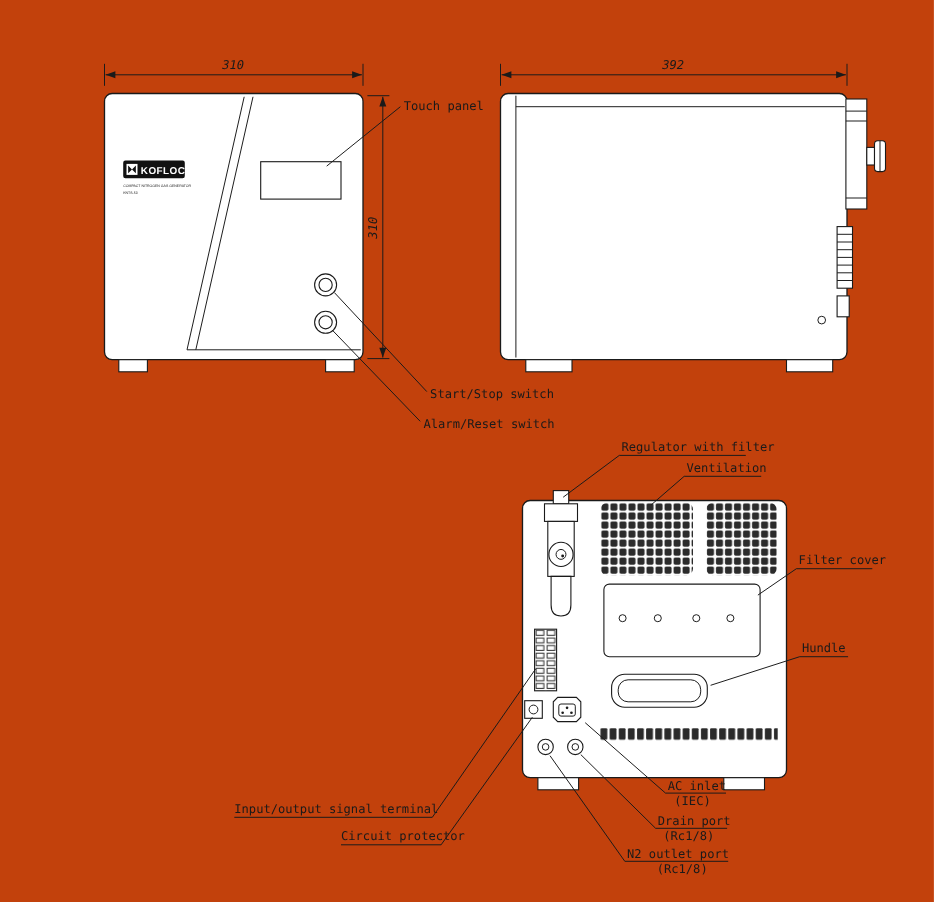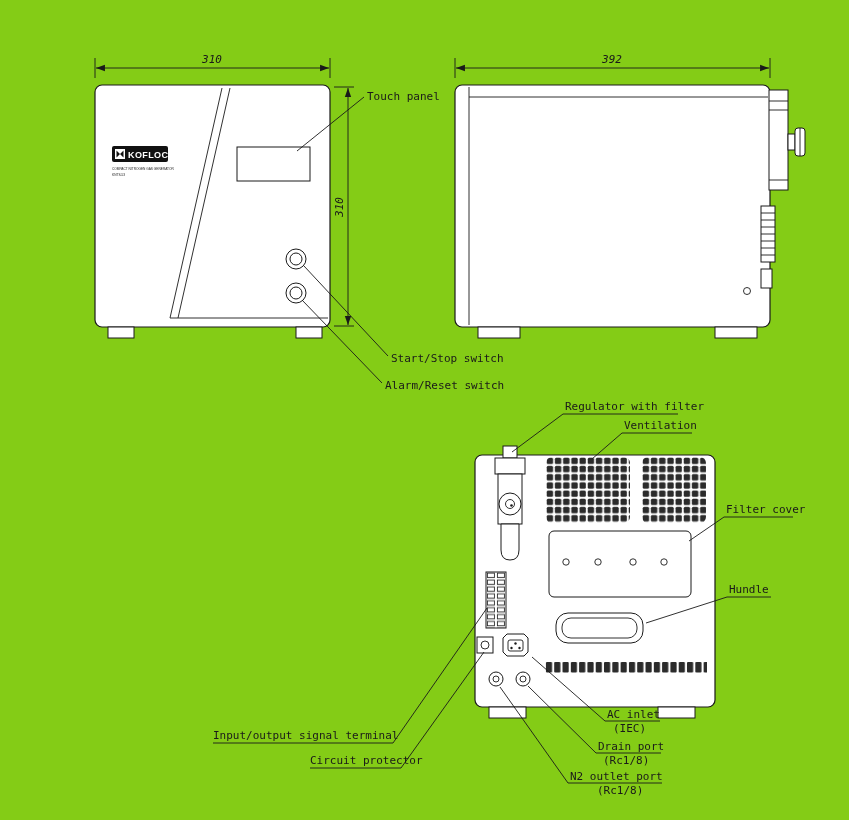--- a/index.html
+++ b/index.html
@@ -1,16 +1,16 @@
 <!DOCTYPE html>
 <html><head>
 <meta charset="utf-8">
 <style>
   html,body{margin:0;padding:0;background:#fff;}
-  .canvas{position:relative;width:849px;height:820px;background:#84cc16;overflow:hidden;}
+  .canvas{position:relative;width:849px;height:820px;background:#c2410c;overflow:hidden;}
   svg{display:block;}
   .lbl{font-family:"DejaVu Sans Mono",monospace;font-size:11px;fill:#1a1a1a;}
   .dim{font-family:"DejaVu Sans Mono",monospace;font-size:11px;font-style:italic;fill:#1a1a1a;}
   .tiny{font-family:"Liberation Sans",sans-serif;font-size:3.2px;fill:#1a1a1a;}
   .logo-txt{font-family:"Liberation Sans",sans-serif;font-size:9px;font-weight:bold;fill:#ffffff;letter-spacing:.4px;}
   .outline{fill:#ffffff;stroke:#1a1a1a;stroke-width:1.2;}
   .part{fill:#ffffff;stroke:#1a1a1a;stroke-width:1;}
   .thin{fill:none;stroke:#1a1a1a;stroke-width:0.9;}
   .leader{fill:none;stroke:#1a1a1a;stroke-width:0.9;}
   .dimline{fill:none;stroke:#1a1a1a;stroke-width:0.9;}

